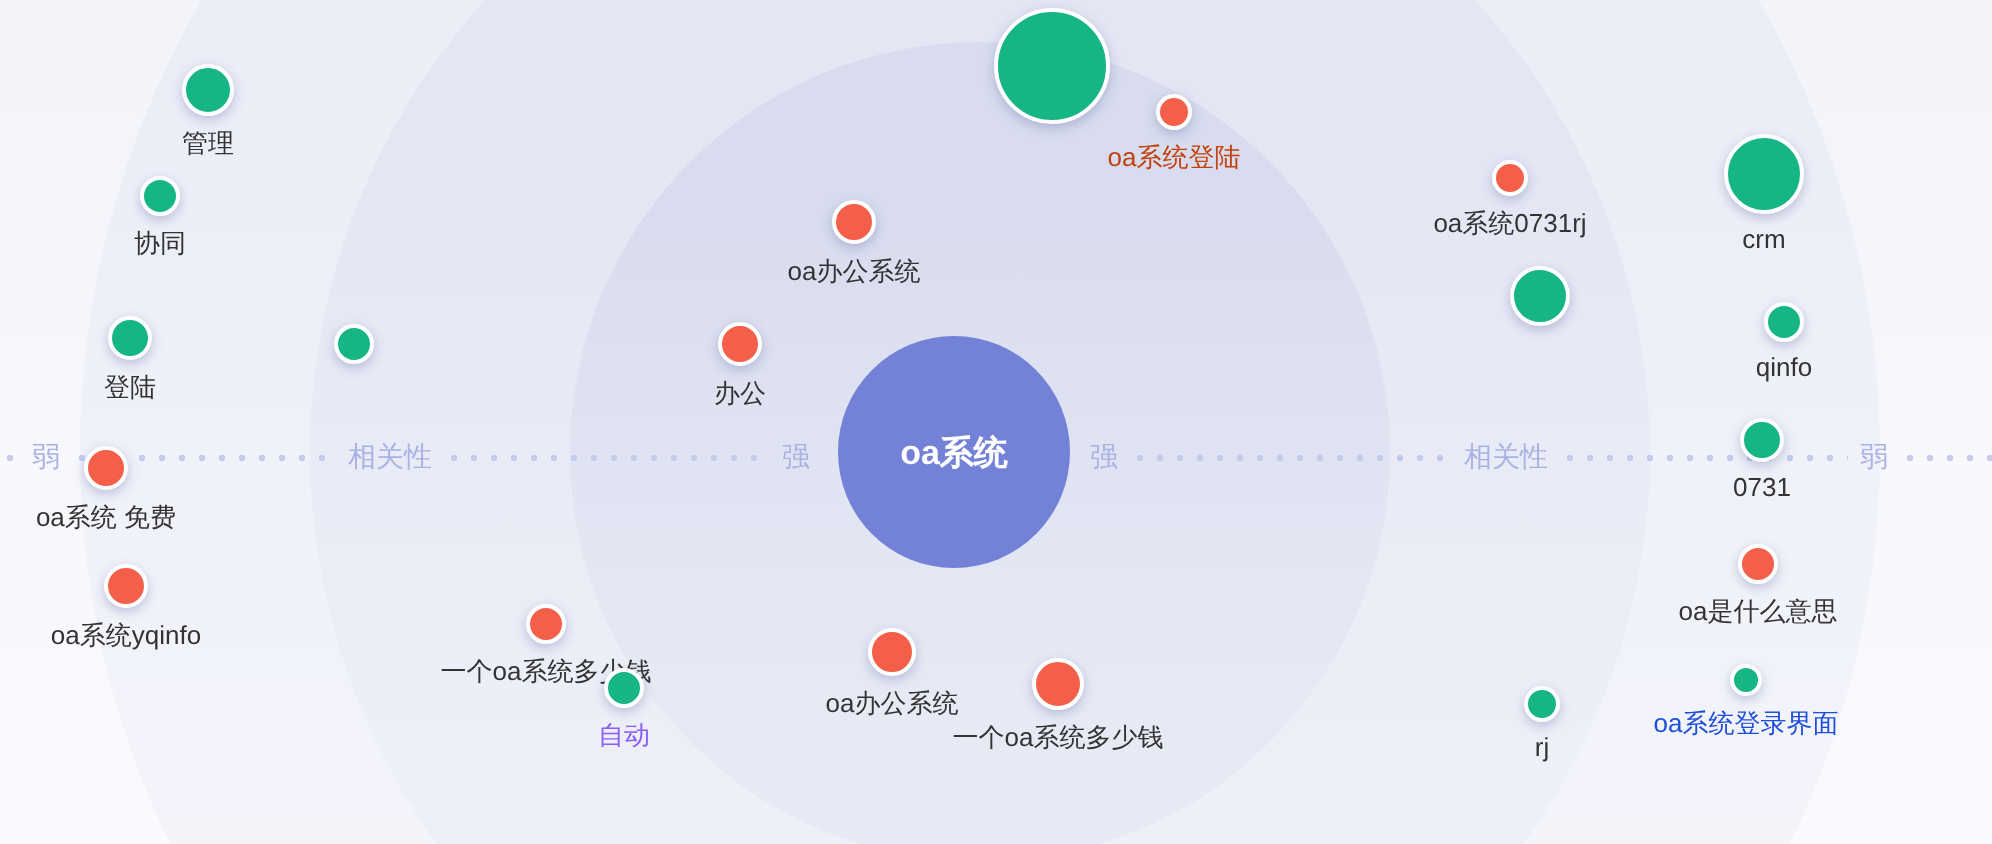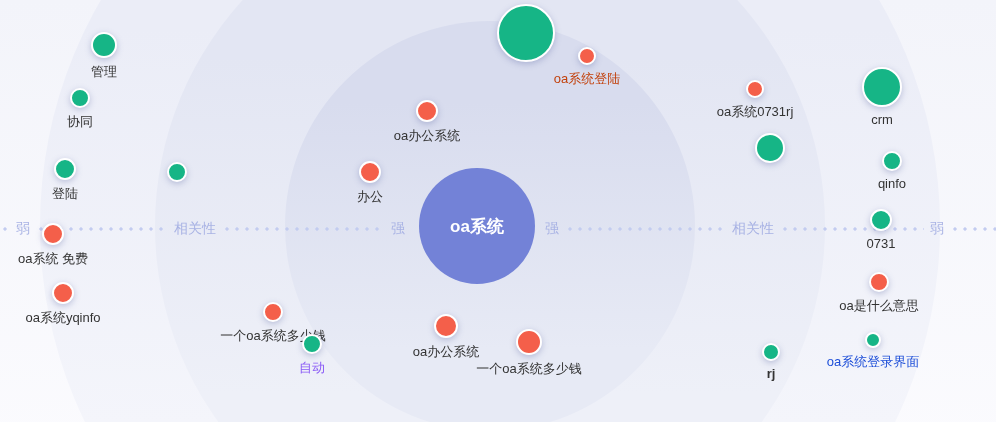--- a/index.html
+++ b/index.html
@@ -101,16 +101,16 @@
       <div class="bubble" style="left: 755px; top: 133px; height: 30px; width: 30px; background: rgb(22, 181, 134);"></div>
       <div class="bubble" style="left: 882px; top: 151px; height: 20px; width: 20px; background: rgb(22, 181, 134);"></div>
       <div class="bubble-label" style="left: 772px; top: 176px; color: rgb(51, 51, 51);">qinfo</div>
       <div class="bubble" style="left: 870px; top: 209px; height: 22px; width: 22px; background: rgb(22, 181, 134);"></div>
       <div class="bubble-label" style="left: 761px; top: 236px; color: rgb(51, 51, 51);">0731</div>
       <div class="bubble" style="left: 869px; top: 272px; height: 20px; width: 20px; background: rgb(244, 95, 74);"></div>
       <div class="bubble-label" style="left: 759px; top: 297px; color: rgb(51, 51, 51);">oa是什么意思</div>
       <div class="bubble" style="left: 865px; top: 332px; height: 16px; width: 16px; background: rgb(22, 181, 134);"></div>
       <div class="bubble-label" style="left: 753px; top: 353px; color: #1d4ed8;">oa系统登录界面</div>
       <div class="bubble" style="left: 762px; top: 343px; height: 18px; width: 18px; background: rgb(22, 181, 134);"></div>
-      <div class="bubble-label" style="left: 651px; top: 366px; color: rgb(51, 51, 51); font-weight: bold;">rj</div>
+      <div class="bubble-label" style="left: 651px; top: 366px; color: rgb(51, 51, 51);">rj</div>
     </div>
 
 </div>
 
 </body></html>

